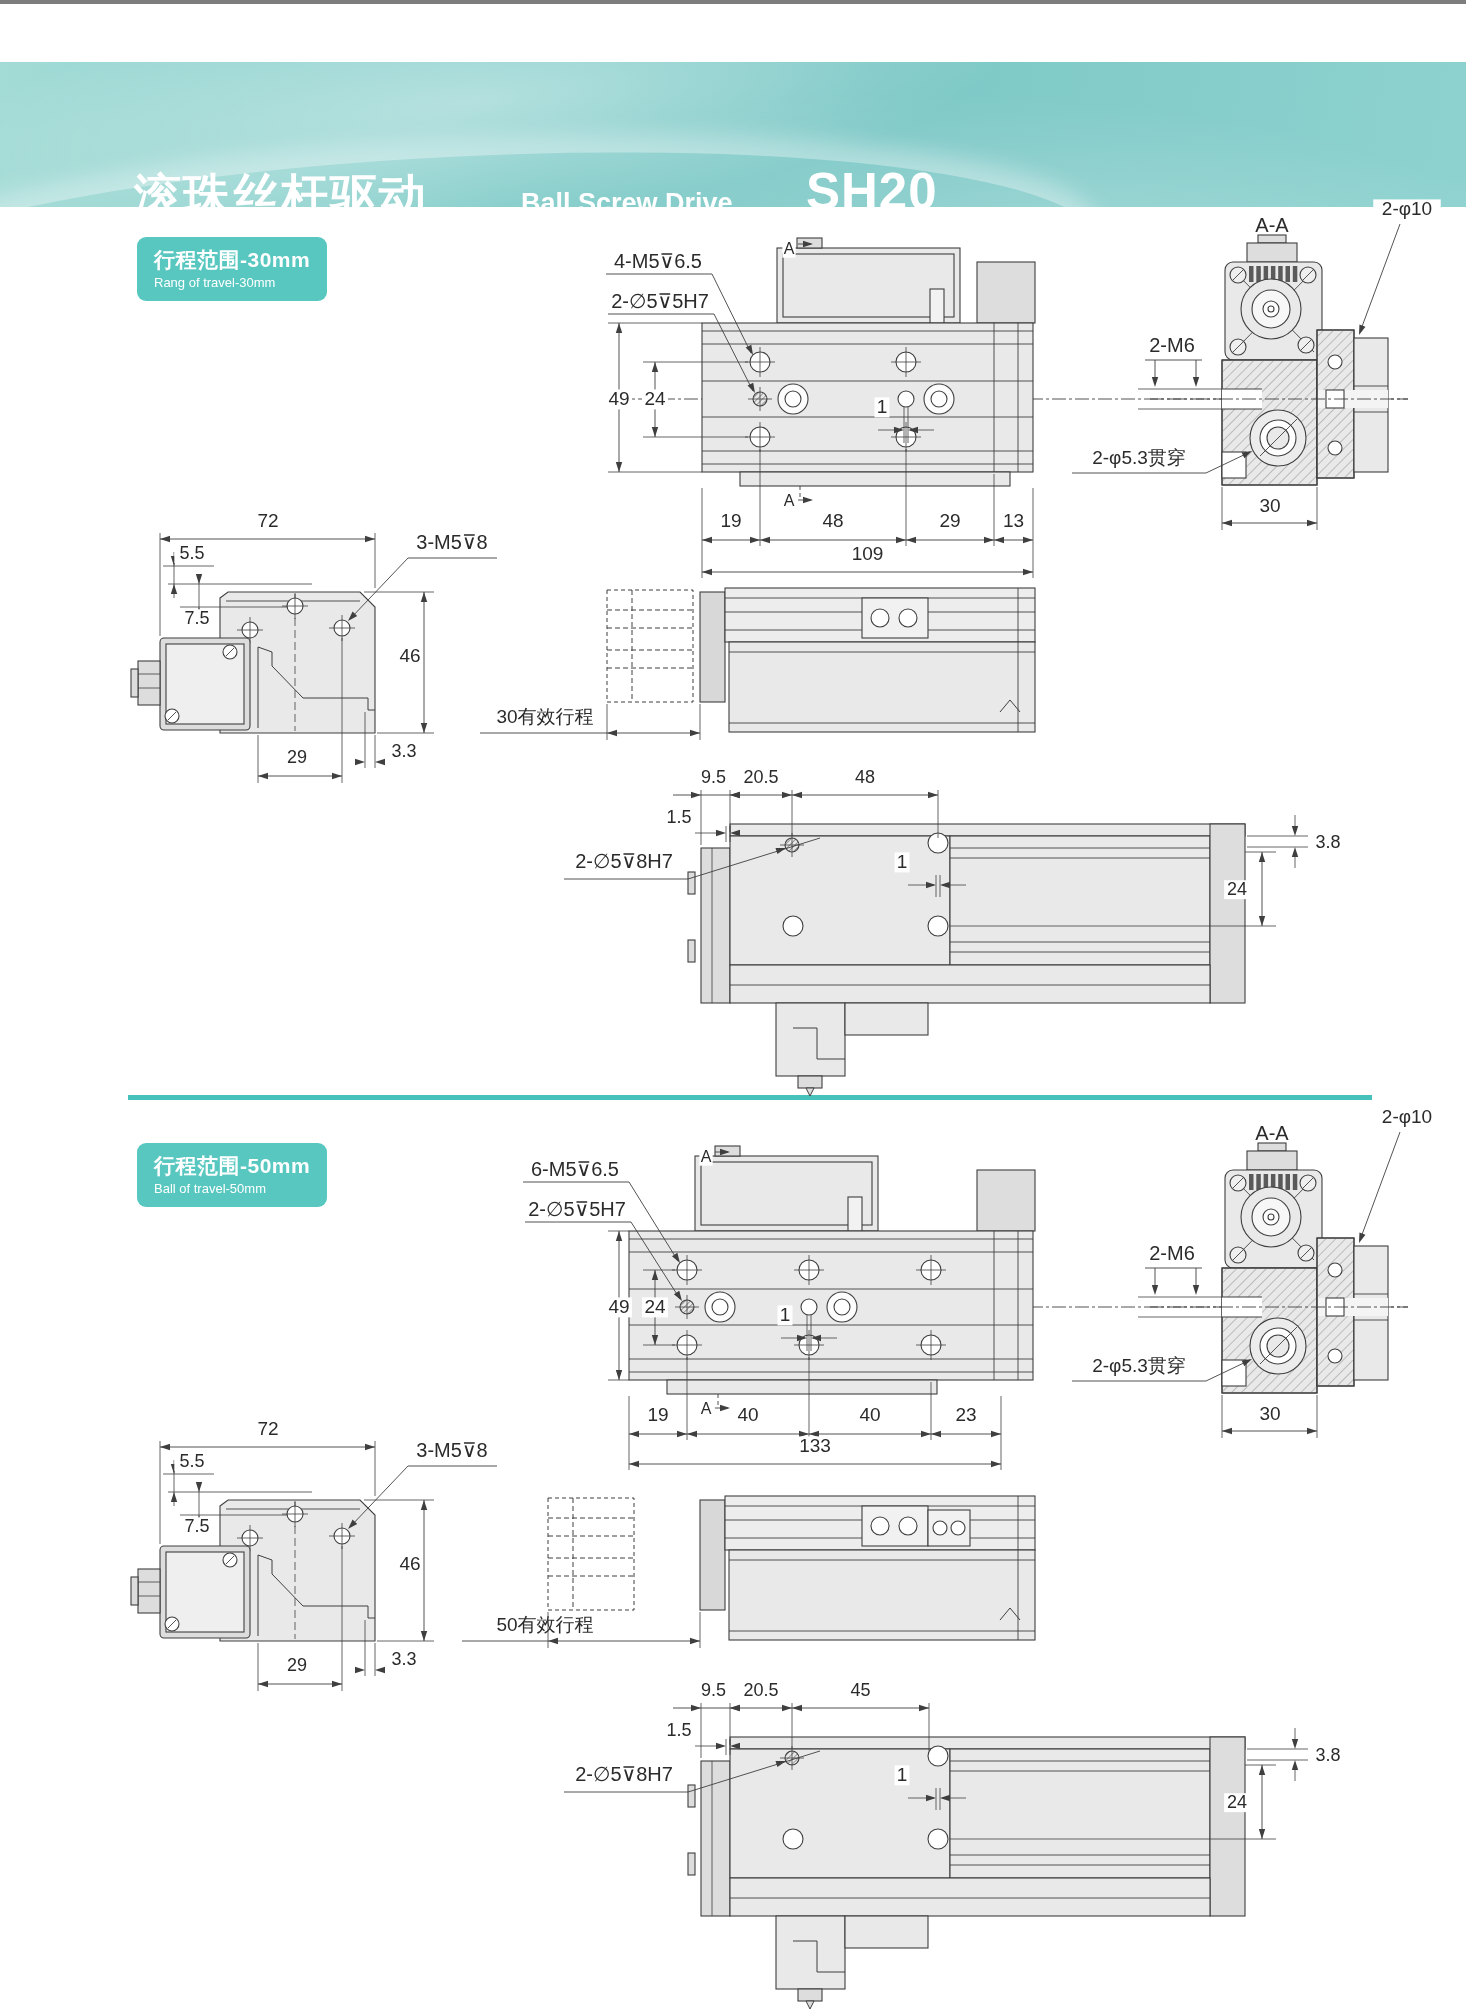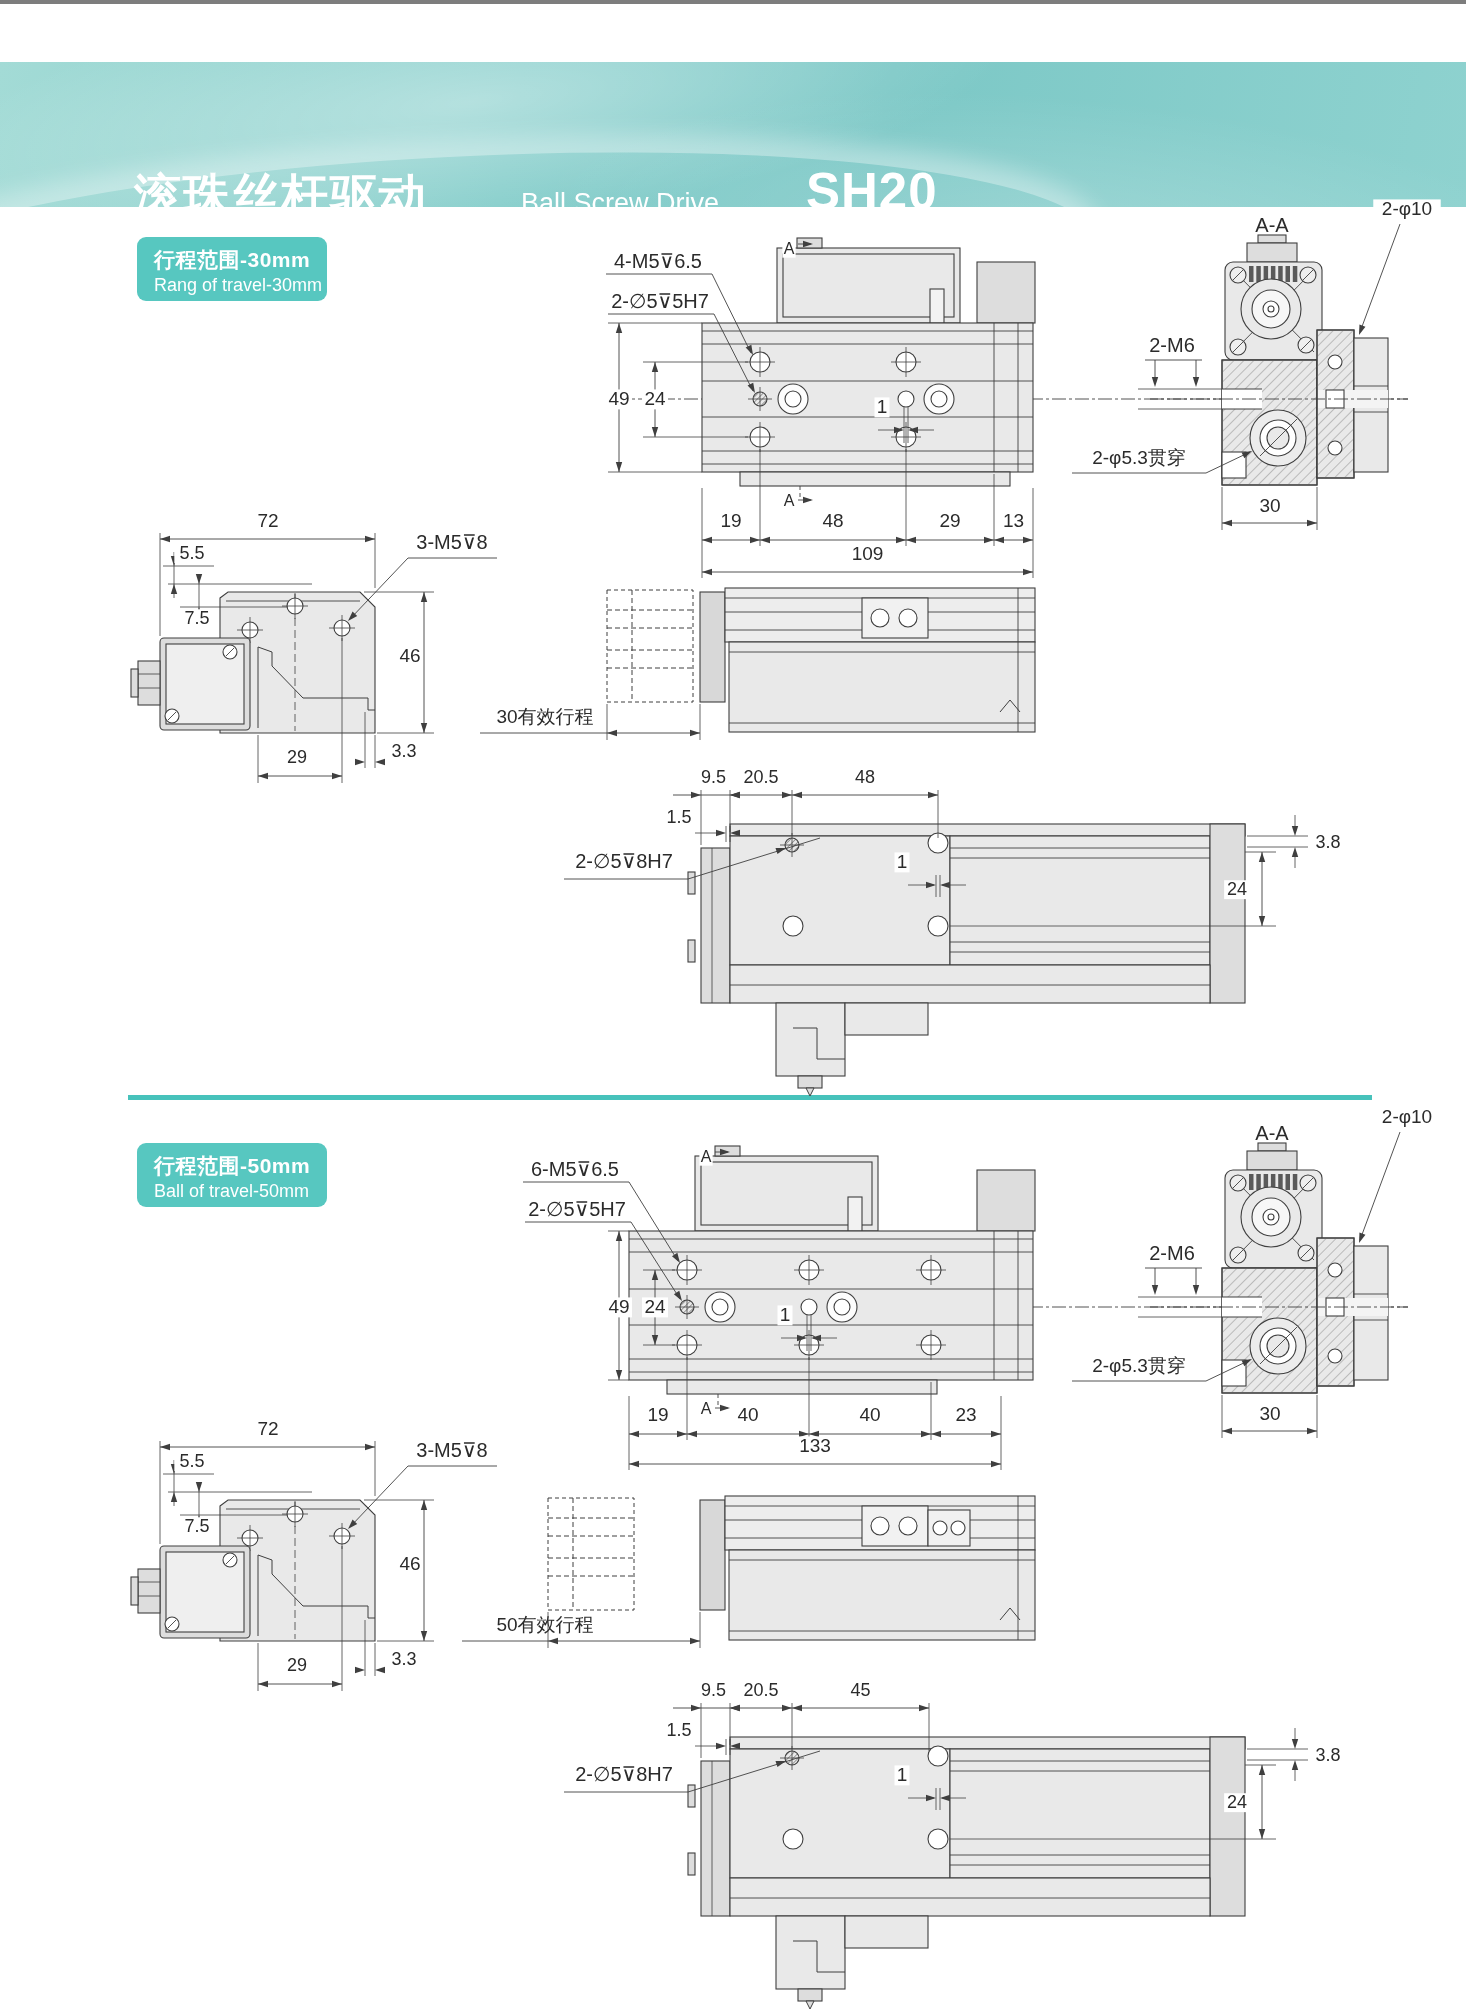--- a/index.html
+++ b/index.html
@@ -10,25 +10,25 @@
           background:linear-gradient(100deg,#a3dbd6 0%,#84cdca 35%,#7cc8c6 60%,#8ed2cf 100%);overflow:hidden;}
   .wave1{position:absolute;left:-80px;top:-90px;width:1100px;height:260px;border-radius:50%;
          background:radial-gradient(ellipse at center,rgba(255,255,255,.38),rgba(255,255,255,0) 70%);
          transform:rotate(-7deg);}
   .wave2{position:absolute;left:520px;top:30px;width:1100px;height:300px;border-radius:50%;
          background:radial-gradient(ellipse at center,rgba(255,255,255,.22),rgba(255,255,255,0) 68%);
          transform:rotate(5deg);}
   .wave3{position:absolute;left:-200px;top:95px;width:1300px;height:240px;border-radius:50%;
          box-shadow:0 -18px 22px rgba(255,255,255,.35);transform:rotate(-3deg);}
   .title-cn{position:absolute;left:134px;top:103px;font-size:47px;font-weight:bold;color:#fff;letter-spacing:2px;}
-  .title-en{position:absolute;left:521px;top:126px;font-size:27px;font-weight:normal;color:#fff;}
+  .title-en{position:absolute;left:521px;top:126px;font-size:27px;font-weight:bold;color:#fff;}
   .title-model{position:absolute;left:806px;top:100px;font-size:51px;font-weight:bold;color:#fff;letter-spacing:1px;text-align:right;}
   .badge{position:absolute;left:137px;width:190px;height:64px;border-radius:9px;color:#fff;}
   .badge .l1{position:absolute;left:17px;top:9px;font-size:21px;font-weight:bold;letter-spacing:.5px;}
-  .badge .l2{position:absolute;left:17px;top:38px;font-size:18px;}
+  .badge .l2{position:absolute;left:17px;top:38px;font-size:13px;}
   .sep{position:absolute;left:128px;top:1095px;width:1244px;height:5px;}
   svg.draw{position:absolute;left:0;top:0;}
 </style>
 </head>
 <body>
 
 <div class="page">
   <div class="topbar"></div>
 
   <div class="banner" style="background: linear-gradient(100deg, rgb(163, 219, 214) 0%, rgb(132, 205, 202) 35%, rgb(124, 200, 198) 60%, rgb(142, 210, 207) 100%);">

